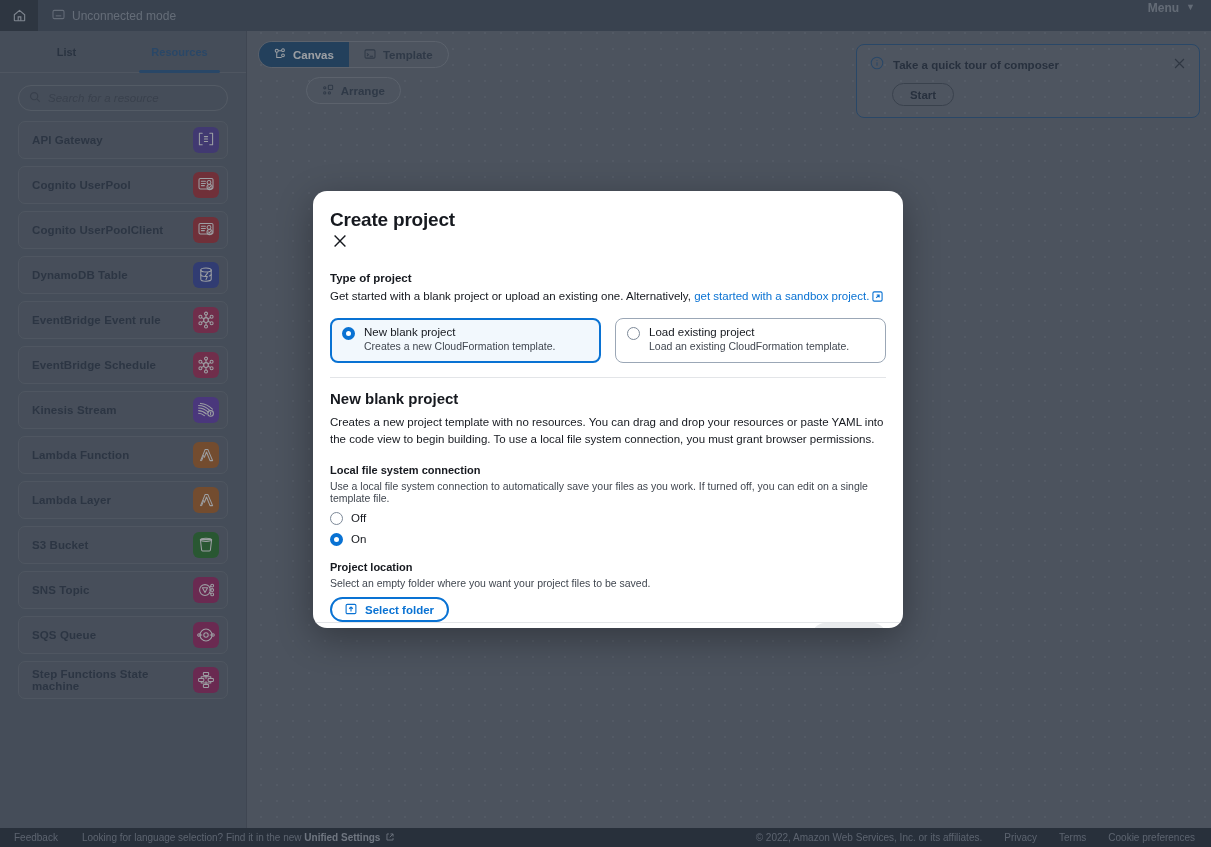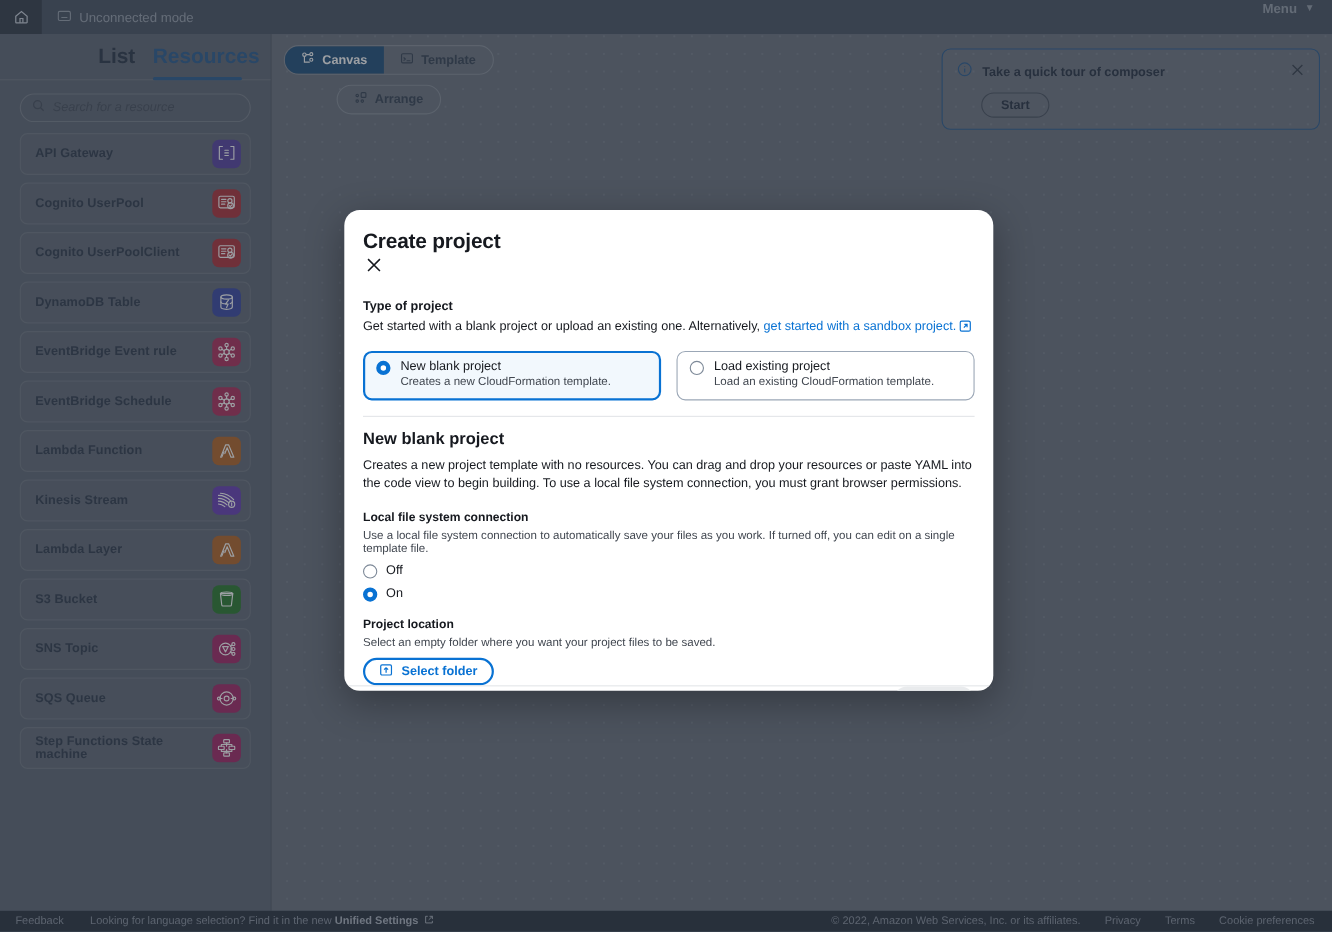--- a/index.html
+++ b/index.html
@@ -47,22 +47,22 @@
     width: 247px; height: 797px;
     background: #626a78;
     border-right: 1px solid #565e6c;
   }
   .tabs {
     display: flex; height: 42px;
     padding: 0 10px;
     border-bottom: 1px solid #737b87;
   }
   .tab {
-    flex: 1; display: flex; align-items: center; justify-content: flex-end;
-    font-size: 19px; font-weight: bold; color: #2f3b4d;
+    flex: 1; display: flex; align-items: center; justify-content: center;
+    font-size: 11px; font-weight: bold; color: #2f3b4d;
     position: relative;
   }
   .tab.active { color: #2e5f92; }
   .tab.active::after {
     content: ""; position: absolute; left: 16px; right: 16px; bottom: -1px;
     height: 3px; background: #2e5f92; border-radius: 2px;
   }
   .search-wrap { padding: 12px 18px 8px 18px; }
   .search-box {
     height: 26px; border: 1px solid #7b838f; border-radius: 13px;
@@ -387,35 +387,35 @@
               <circle cx="15.6" cy="6.8" r="1.5"></circle>
               <circle cx="15.6" cy="13.2" r="1.5"></circle>
               <circle cx="10" cy="16.4" r="1.5"></circle>
               <circle cx="4.4" cy="13.2" r="1.5"></circle>
               <circle cx="4.4" cy="6.8" r="1.5"></circle>
               <path d="M10 5.1v2.5M14.3 7.6 12.1 8.9M14.3 12.4 12.1 11.1M10 14.9v-2.5M5.7 12.4 7.9 11.1M5.7 7.6 7.9 8.9"></path>
             </svg>
           </div>
         </div>
         <div class="res-item">
-          <div class="res-label">Lambda Function</div>
-          <div class="res-icon" style="background: rgb(181, 104, 44);">
-            <svg width="20" height="20" viewBox="0 0 20 20" fill="none" stroke="#ffffff" stroke-width="1.05" stroke-linejoin="round" stroke-linecap="round">
-              <path d="M4.6 15.6 9.2 4.4h2.6l4.8 11.2h-2.6l-3.5-8.6-2.1 5.3"></path>
-              <path d="M7.6 10.6 5.6 15.6"></path>
-            </svg>
-          </div>
-        </div>
-        <div class="res-item">
           <div class="res-label">Kinesis Stream</div>
           <div class="res-icon" style="background: rgb(106, 66, 184);">
             <svg width="20" height="20" viewBox="0 0 20 20" fill="none" stroke="#ffffff" stroke-width="1.05" stroke-linejoin="round" stroke-linecap="round">
               <path d="M2.6 5.4c4 0 8 1.8 11.4 5.2M2.6 8c3.4 0 6.8 1.6 9.6 4.2M2.6 10.6c2.8 0 5.6 1.3 7.8 3.4M2.6 13.2c2 0 4 .9 5.8 2.4M4.4 3.4c4.4.2 8.6 2.2 12 5.8"></path>
               <circle cx="14.6" cy="13.4" r="2.8"></circle>
               <path d="M14.6 12.2v2.4"></path>
+            </svg>
+          </div>
+        </div>
+        <div class="res-item">
+          <div class="res-label">Lambda Function</div>
+          <div class="res-icon" style="background: rgb(181, 104, 44);">
+            <svg width="20" height="20" viewBox="0 0 20 20" fill="none" stroke="#ffffff" stroke-width="1.05" stroke-linejoin="round" stroke-linecap="round">
+              <path d="M4.6 15.6 9.2 4.4h2.6l4.8 11.2h-2.6l-3.5-8.6-2.1 5.3"></path>
+              <path d="M7.6 10.6 5.6 15.6"></path>
             </svg>
           </div>
         </div>
         <div class="res-item">
           <div class="res-label">Lambda Layer</div>
           <div class="res-icon" style="background: rgb(181, 104, 44);">
             <svg width="20" height="20" viewBox="0 0 20 20" fill="none" stroke="#ffffff" stroke-width="1.05" stroke-linejoin="round" stroke-linecap="round">
               <path d="M4.6 15.6 9.2 4.4h2.6l4.8 11.2h-2.6l-3.5-8.6-2.1 5.3"></path>
               <path d="M7.6 10.6 5.6 15.6"></path>
             </svg>

